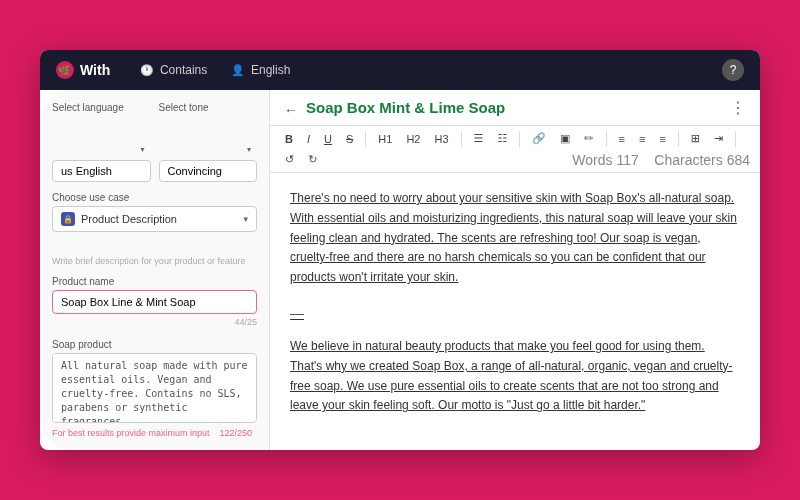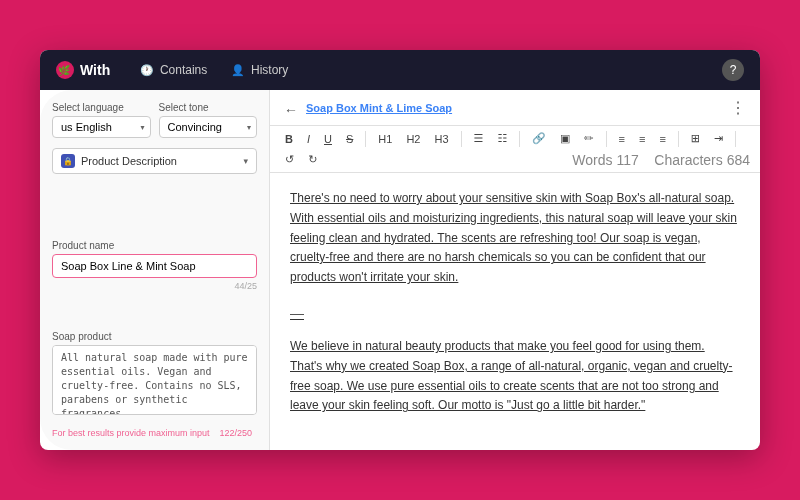--- a/index.html
+++ b/index.html
@@ -118,20 +118,21 @@
     }
     .select-input {
       width: 100%;
       padding: 4px 22px 4px 8px;
       border: 1px solid #ccc;
       border-radius: 4px;
       font-size: 11px;
       background: #fff;
       appearance: none;
       cursor: pointer;
+      margin-top: 44px;
     }
     .select-arrow {
       position: absolute;
       right: 6px;
       top: 50%;
       transform: translateY(-50%);
       font-size: 8px;
       color: #666;
       pointer-events: none;
     }
@@ -185,21 +186,21 @@
       border: 1px solid #ccc;
       border-radius: 4px;
       font-size: 10px;
       resize: none;
       color: #555;
       line-height: 1.4;
     }
     .about-char-count {
       font-size: 9px;
       color: #f06292;
-      margin-top: 10px;
+      margin-top: 2px;
     }
     
     .content-area {
       flex: 1;
       display: flex;
       flex-direction: column;
       overflow: hidden;
     }
     .content-header {
       display: flex;
@@ -208,24 +209,23 @@
       border-bottom: 1px solid #e0e0e0;
       gap: 8px;
     }
     .back-arrow {
       cursor: pointer;
       color: #555;
       font-size: 14px;
     }
     .content-title {
       flex: 1;
-      font-size: 11px;
+      font-size: 15px;
       font-weight: 600;
-      color: #3b82f6;
-      text-decoration: underline;
+      color: #15803d;
     }
     .more-options {
       color: #666;
       cursor: pointer;
       font-size: 16px;
     }
     .toolbar {
       display: flex;
       align-items: center;
       padding: 4px 10px;
@@ -287,21 +287,21 @@
       </div>
       <span>With</span>
     </div>
     <div class="nav-items">
       <div class="nav-item">
         <span class="nav-item-icon">🕐</span>
         <span>Contains</span>
       </div>
       <div class="nav-item">
         <span class="nav-item-icon">👤</span>
-        <span>History</span>
+        <span>English</span>
       </div>
     </div>
     <div class="nav-help">
       <span>?</span>
     </div>
   </div>
 
   <div class="main-layout">
 
     <div class="sidebar">
@@ -321,27 +321,29 @@
           <div class="select-wrapper">
             <select class="select-input">
               <option>Convincing</option>
             </select>
             <span class="select-arrow">▾</span>
           </div>
         </div>
       </div>
 
       <div class="field-group">
+        <span class="field-label">Choose use case</span>
         <div class="use-case-select">
           <div class="use-case-icon">🔒</div>
           <span class="use-case-text">Product Description</span>
           <span class="use-case-arrow">▾</span>
         </div>
       </div>
 
+      <div class="helper-text">Write brief description for your product or feature</div>
 
       <div class="field-group">
         <span class="field-label">Product name</span>
         <input class="product-name-input" type="text" value="Soap Box Line &amp; Mint Soap" style="">
         <div class="char-count">44/25</div>
       </div>
 
       <div class="field-group">
         <span class="field-label">Soap product</span>
         <textarea class="about-textarea" style="">All natural soap made with pure essential oils. Vegan and cruelty-free. Contains no SLS, parabens or synthetic fragrances.</textarea>

